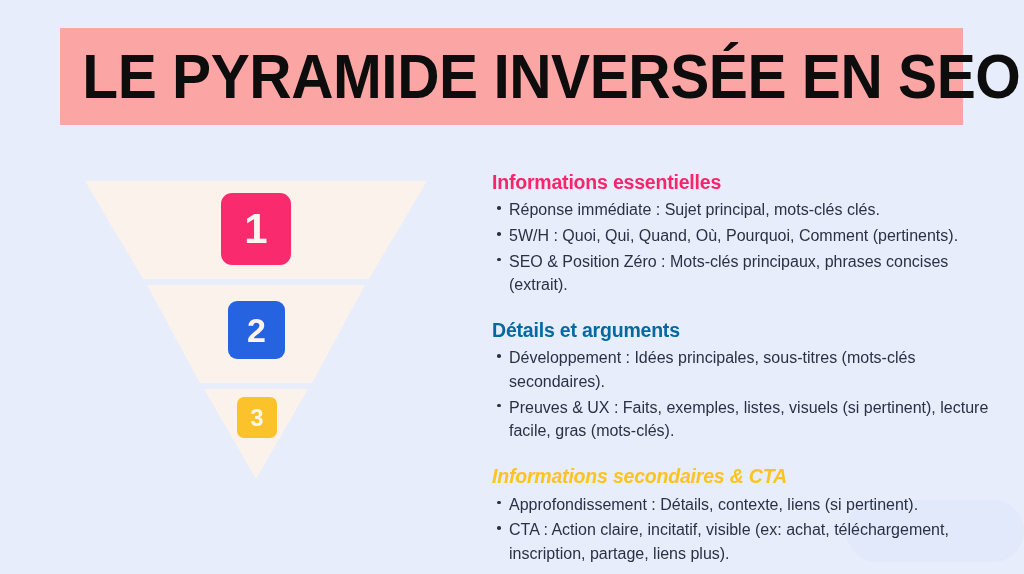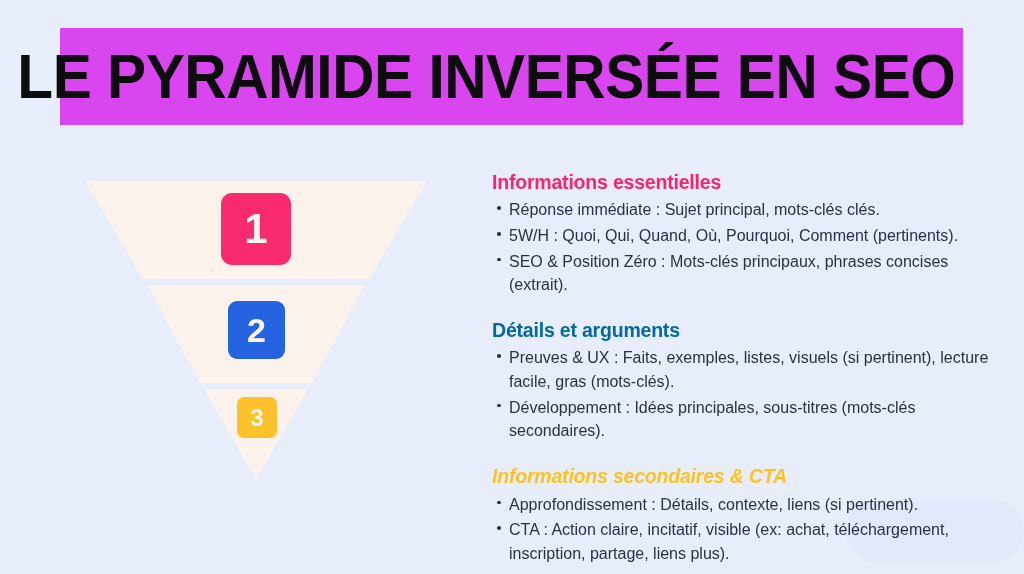--- a/index.html
+++ b/index.html
@@ -36,24 +36,23 @@
     opacity: 0.85;
   }
 
   
   .title-banner {
     position: absolute;
     left: 60px;
     top: 28px;
     width: 903px;
     height: 97px;
-    background: #d946ef;
+    background: #fca5a5;
     display: flex;
     align-items: center;
-    justify-content: center;
   }
   .title-text {
     margin: 0;
     padding: 0 0 0 24px;
     color: #0d0d0d;
     font-family: "Liberation Sans Narrow", "Liberation Sans", sans-serif;
     font-weight: 700;
     font-size: 63px;
     line-height: 1;
     letter-spacing: -0.5px;
@@ -189,22 +188,22 @@
       <ul class="bullets">
         <li>Réponse immédiate : Sujet principal, mots-clés clés.</li>
         <li>5W/H : Quoi, Qui, Quand, Où, Pourquoi, Comment (pertinents).</li>
         <li>SEO &amp; Position Zéro : Mots-clés principaux, phrases concises (extrait).</li>
       </ul>
     </div>
 
     <div class="section">
       <h2 class="section-heading h-blue">Détails et arguments</h2>
       <ul class="bullets">
+        <li>Développement : Idées principales, sous-titres (mots-clés secondaires).</li>
         <li>Preuves &amp; UX : Faits, exemples, listes, visuels (si pertinent), lecture facile, gras (mots-clés).</li>
-        <li>Développement : Idées principales, sous-titres (mots-clés secondaires).</li>
       </ul>
     </div>
 
     <div class="section">
       <h2 class="section-heading h-yellow">Informations secondaires &amp; CTA</h2>
       <ul class="bullets">
         <li>Approfondissement : Détails, contexte, liens (si pertinent).</li>
         <li>CTA : Action claire, incitatif, visible (ex: achat, téléchargement, inscription, partage, liens plus).</li>
       </ul>
     </div>

